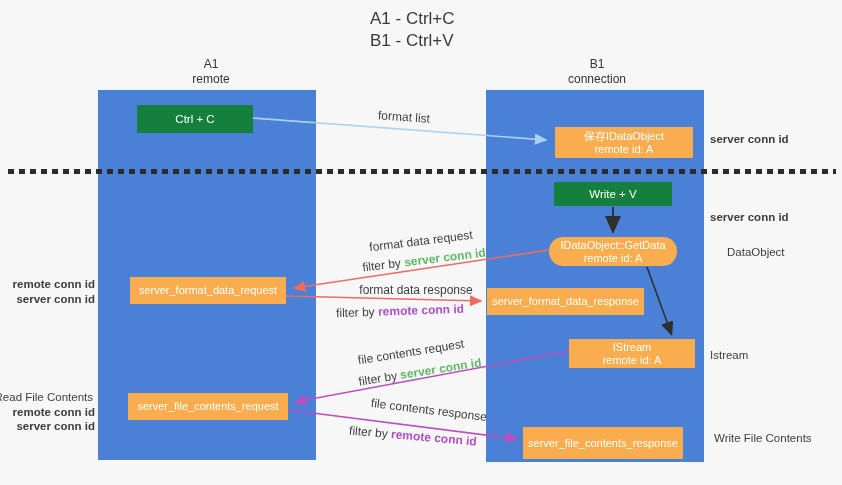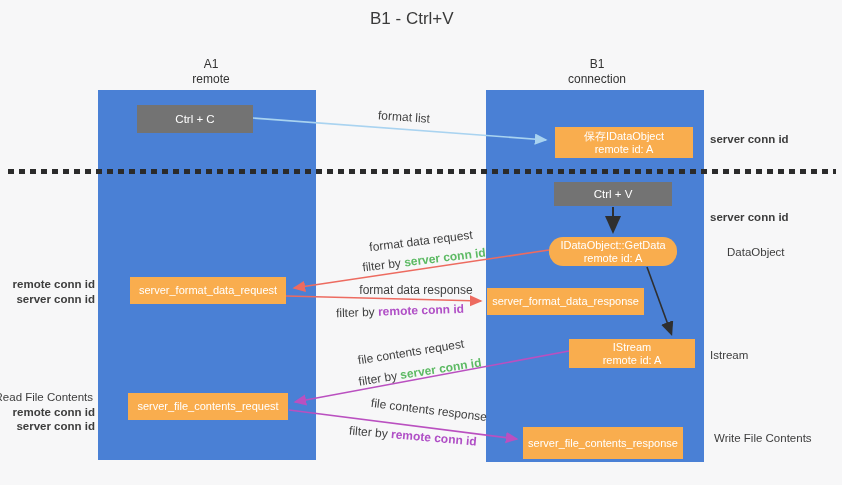--- a/index.html
+++ b/index.html
@@ -15,21 +15,21 @@
   .col-header{position:absolute;top:57px;transform:translateX(-50%);text-align:center;
     font-size:12px;line-height:15px;color:#333;}
   .col-header.a1{left:189px;margin-left:22px;}
   .col-header.b1{left:597px;}
 
   .dotted{position:absolute;left:8px;top:169px;width:828px;height:5px;
     background:repeating-linear-gradient(90deg,#2b2b2b 0 6px,transparent 6px 11px);}
 
   .box{position:absolute;display:flex;flex-direction:column;justify-content:center;align-items:center;
     color:#fff;font-size:11px;line-height:13px;text-align:center;white-space:nowrap;}
-  .green-box{background:#737373;}
+  .green-box{background:#15803d;}
   .orange-box{background:#f9ad4e;}
 
   .b-ctrl-c{left:137px;top:105px;width:116px;height:28px;font-size:11.5px;}
   .b-save{left:555px;top:127px;width:138px;height:31px;}
   .b-ctrl-v{left:554px;top:182px;width:118px;height:24px;font-size:11.5px;}
   .b-getdata{left:549px;top:237px;width:128px;height:29px;border-radius:14px;}
   .b-format-req{left:130px;top:277px;width:156px;height:27px;}
   .b-format-resp{left:487px;top:288px;width:157px;height:27px;}
   .b-istream{left:569px;top:339px;width:126px;height:29px;}
   .b-file-req{left:128px;top:393px;width:160px;height:27px;}
@@ -44,20 +44,21 @@
   .side.right-align{text-align:right;}
 
   svg.arrows{position:absolute;left:0;top:0;pointer-events:none;}
 </style>
 </head>
 <body>
 
 <div class="canvas">
 
   <div class="title">
+    <div>A1 - Ctrl+C</div>
     <div>B1 - Ctrl+V</div>
   </div>
 
   <div class="col-header a1">
     <div>A1</div>
     <div>remote</div>
   </div>
   <div class="col-header b1">
     <div>B1</div>
     <div>connection</div>
@@ -93,21 +94,21 @@
   </svg>
 
   <div class="box green-box b-ctrl-c">
     <div>Ctrl + C</div>
   </div>
   <div class="box orange-box b-save">
     <div>保存IDataObject</div>
     <div>remote id: A</div>
   </div>
   <div class="box green-box b-ctrl-v">
-    <div>Ctrl + V</div>
+    <div>Write + V</div>
   </div>
   <div class="box orange-box b-getdata">
     <div>IDataObject::GetData</div>
     <div>remote id: A</div>
   </div>
   <div class="box orange-box b-format-req">
     <div>server_format_data_request</div>
   </div>
   <div class="box orange-box b-format-resp">
     <div>server_format_data_response</div>

